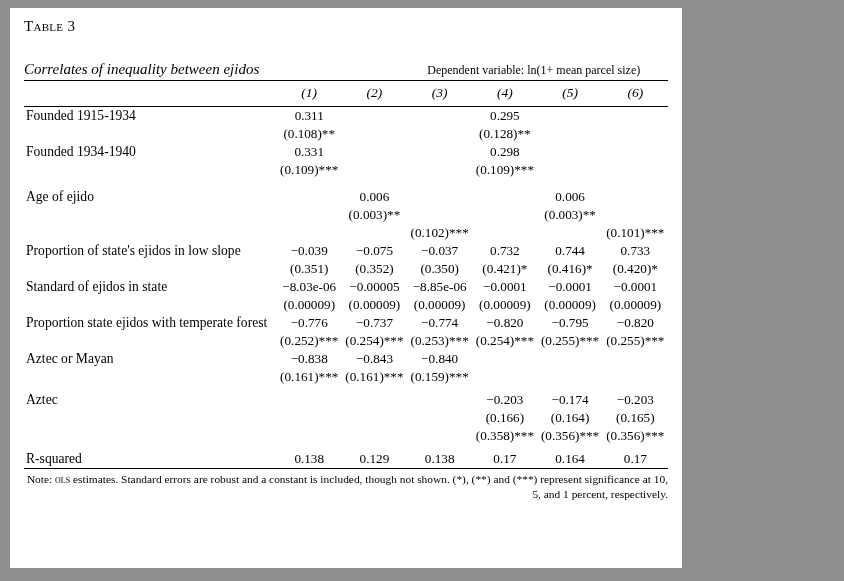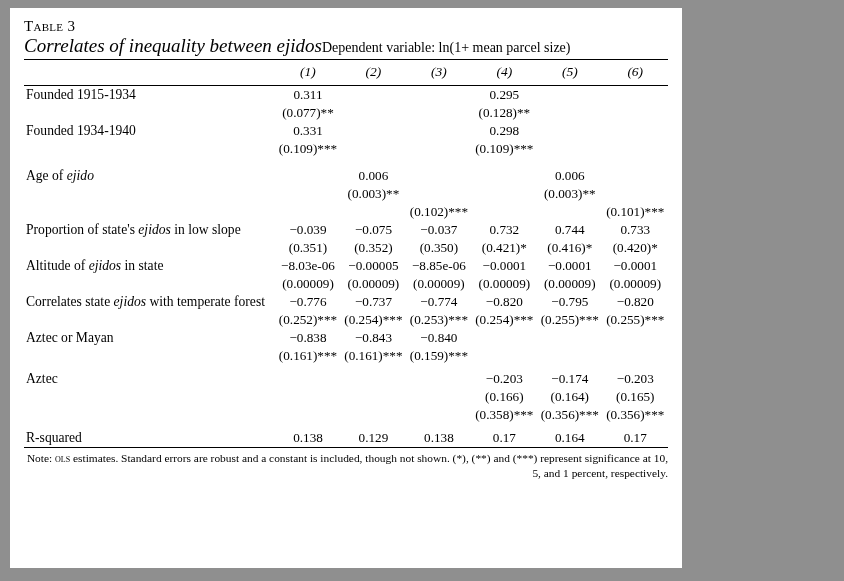--- a/index.html
+++ b/index.html
@@ -36,25 +36,27 @@
   .smallcaps {
     font-variant: small-caps;
   }
   .title-row {
     display: flex;
     align-items: baseline;
     justify-content: flex-start;
   }
   .table-title {
     font-style: italic;
-    font-size: 19px;
+    font-size: 15px;
     white-space: nowrap;
+    margin-top: 26px;
   }
   .dep-var {
-    font-size: 14px;
+    font-size: 12px;
+    margin-left: 168px;
     white-space: nowrap;
     text-align: center;
   }
   table {
     border-collapse: collapse;
     width: 100%;
     font-size: 13.2px;
   }
   .rule-top td, .rule-mid td, .rule-bot td {
     padding: 0;
@@ -102,21 +104,20 @@
   .note {
     font-size: 11.4px;
     line-height: 1.28;
     padding-top: 3px;
     text-align: right;
   }
   .note .sc {
     font-variant: small-caps;
   }
   .ital {
-    font-style: italic;
   }
   col.c-label { width: 310px; }
   col.c-num { width: 82px; }
 </style>
 </head>
 <body>
 
 <div class="page">
   <div class="table-wrap">
 
@@ -163,21 +164,21 @@
           <td class="label"><span>Founded 1915-1934</span><span class="ital"></span><span></span></td>
           <td class="num">0.311</td>
           <td class="num"></td>
           <td class="num"></td>
           <td class="num">0.295</td>
           <td class="num"></td>
           <td class="num"></td>
         </tr>
         <tr>
           <td class="label"></td>
-          <td class="num">(0.077)**</td>
+          <td class="num">(0.108)**</td>
           <td class="num"></td>
           <td class="num"></td>
           <td class="num">(0.128)**</td>
           <td class="num"></td>
           <td class="num"></td>
         </tr>
 
         <tr>
           <td class="label"><span>Founded 1934-1940</span><span class="ital"></span><span></span></td>
           <td class="num">0.331</td>
@@ -243,40 +244,40 @@
           <td class="label"></td>
           <td class="num">(0.351)</td>
           <td class="num">(0.352)</td>
           <td class="num">(0.350)</td>
           <td class="num">(0.421)*</td>
           <td class="num">(0.416)*</td>
           <td class="num">(0.420)*</td>
         </tr>
 
         <tr>
-          <td class="label"><span>Altitude of </span><span class="ital">ejidos</span><span> in state</span></td>
+          <td class="label"><span>Standard of </span><span class="ital">ejidos</span><span> in state</span></td>
           <td class="num">−8.03e-06</td>
           <td class="num">−0.00005</td>
           <td class="num">−8.85e-06</td>
           <td class="num">−0.0001</td>
           <td class="num">−0.0001</td>
           <td class="num">−0.0001</td>
         </tr>
         <tr>
           <td class="label"></td>
           <td class="num">(0.00009)</td>
           <td class="num">(0.00009)</td>
           <td class="num">(0.00009)</td>
           <td class="num">(0.00009)</td>
           <td class="num">(0.00009)</td>
           <td class="num">(0.00009)</td>
         </tr>
 
         <tr>
-          <td class="label"><span>Correlates state </span><span class="ital">ejidos</span><span> with temperate forest</span></td>
+          <td class="label"><span>Proportion state </span><span class="ital">ejidos</span><span> with temperate forest</span></td>
           <td class="num">−0.776</td>
           <td class="num">−0.737</td>
           <td class="num">−0.774</td>
           <td class="num">−0.820</td>
           <td class="num">−0.795</td>
           <td class="num">−0.820</td>
         </tr>
         <tr>
           <td class="label"></td>
           <td class="num">(0.252)***</td>

